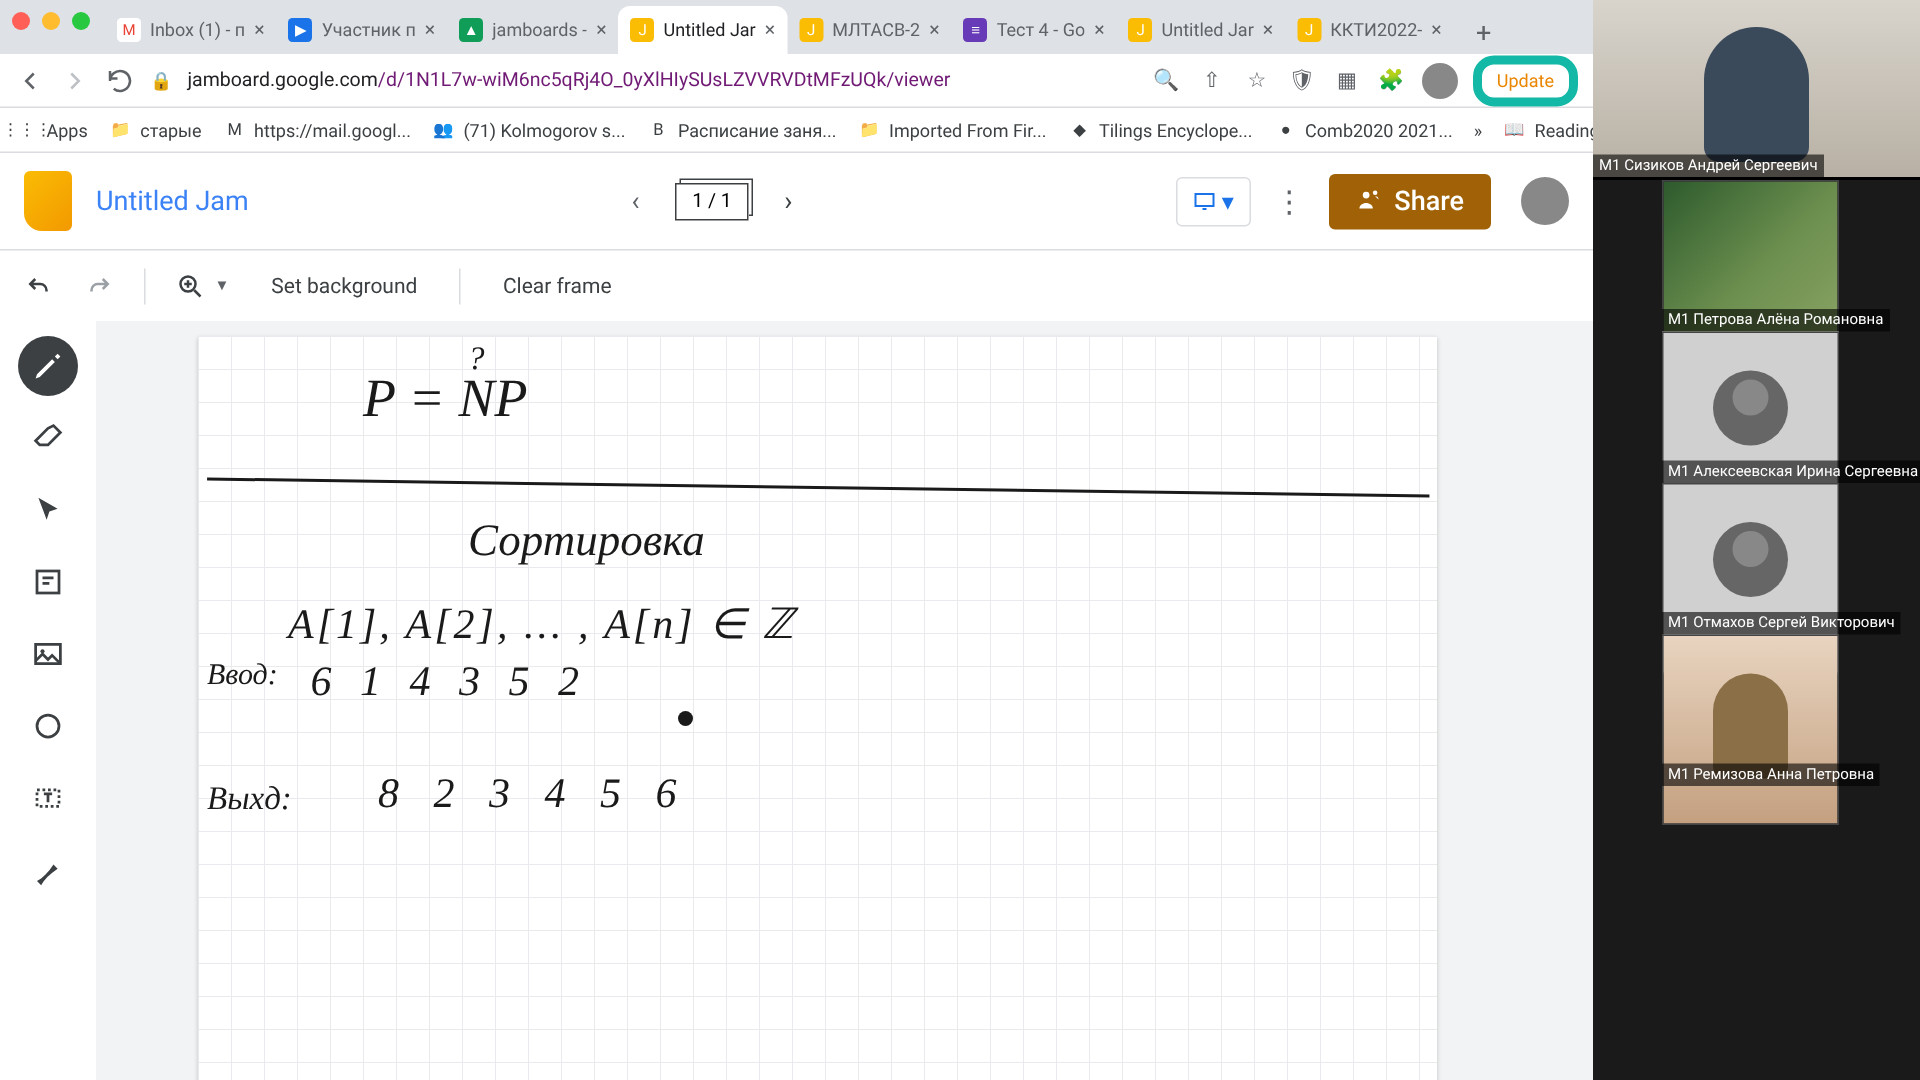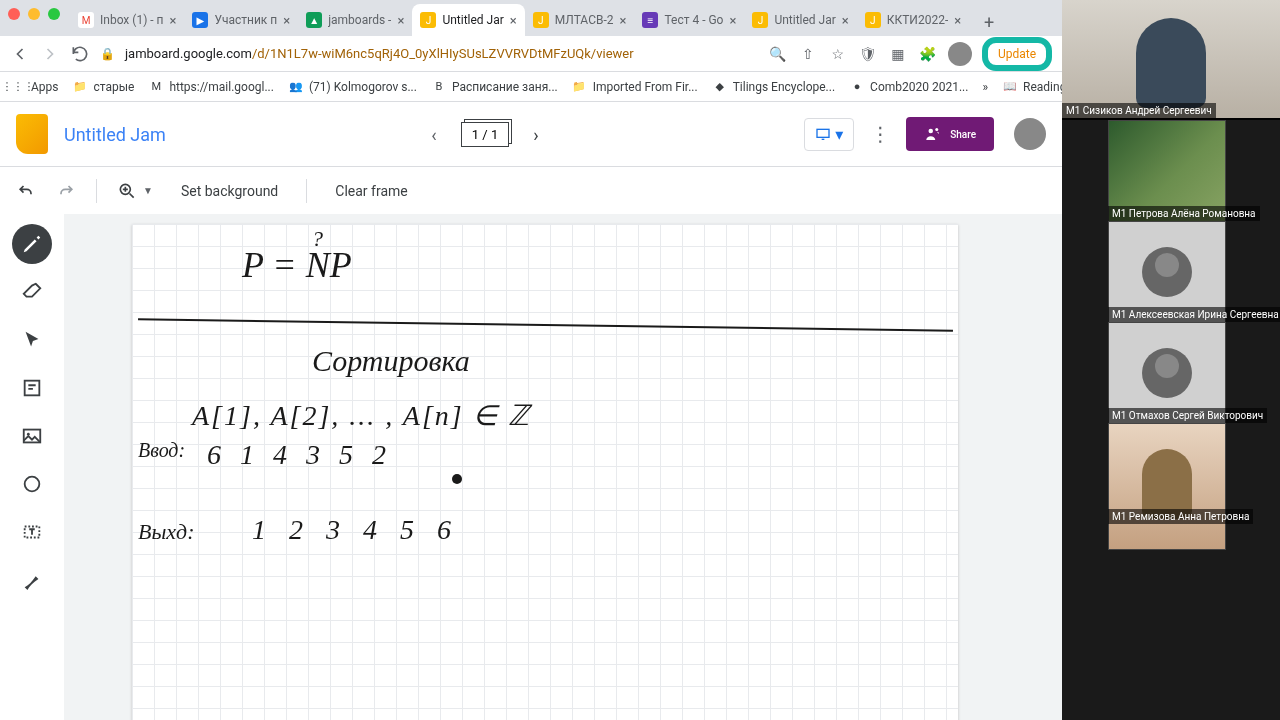--- a/index.html
+++ b/index.html
@@ -11,37 +11,37 @@
 .tab { height:32px; display:flex; align-items:center; padding:0 8px; gap:6px; border-radius:8px 8px 0 0; max-width:118px; min-width:100px; color:#5f6368; position:relative;}
 .tab.active { background:#fff; color:#202124;}
 .tab .fav { width:16px; height:16px; border-radius:3px; display:flex; align-items:center; justify-content:center; font-size:10px;}
 .tab .tt { flex:1; overflow:hidden; white-space:nowrap; text-overflow:ellipsis;}
 .tab .tx { font-size:13px; color:#5f6368; cursor:pointer;}
 .newtab { width:28px; height:28px; display:flex; align-items:center; justify-content:center; color:#5f6368; font-size:18px; margin-left:6px;}
 .addr { height:36px; background:#fff; display:flex; align-items:center; padding:0 10px; gap:10px; border-bottom:1px solid #dadce0;}
 .nav-ic { width:20px; height:20px; display:flex; align-items:center; justify-content:center; color:#5f6368;}
 .lock { color:#5f6368; font-size:12px;}
 .url { flex:1; font-size:13px; color:#202124;}
-.url .dim { color:#a16207;}
+.url .dim { color:#701a75;}
 .ricon { width:20px; height:20px; display:flex; align-items:center; justify-content:center; color:#5f6368; font-size:14px;}
 .avatar-s { width:24px; height:24px; border-radius:50%; background:#888; }
 .update { padding:4px 10px; border:6px solid #14b8a6; color:#ea8600; border-radius:14px; font-size:12px;}
 .bookmarks { height:30px; background:#fff; display:flex; align-items:center; padding:0 10px; gap:14px; border-bottom:1px solid #dadce0; font-size:12px; color:#3c4043;}
 .bm { display:flex; align-items:center; gap:5px; white-space:nowrap;}
 .bm .bi { width:16px; height:16px; display:flex; align-items:center; justify-content:center; font-size:11px;}
 .jam-hdr { height:64px; display:flex; align-items:center; padding:0 16px; gap:16px;}
 .jam-logo { width:32px; height:40px; background:linear-gradient(135deg,#fbbc04 0%,#f29900 100%); border-radius:4px 4px 4px 12px;}
 .jam-title { font-size:18px; color:#3b82f6; flex:0 0 auto; margin-right:auto;}
 .frame-nav { display:flex; align-items:center; gap:16px;}
 .arr { font-size:18px; color:#5f6368; padding:8px; cursor:pointer;}
 .frame-ind { border:1px solid #3c4043; padding:4px 10px; font-size:13px; position:relative; box-shadow:3px -3px 0 -1px #fff,3px -3px 0 #3c4043;}
 .hd-right { display:flex; align-items:center; gap:16px; margin-left:auto;}
 .present { border:1px solid #dadce0; border-radius:4px; padding:6px 10px; display:flex; align-items:center; gap:4px; color:#1a73e8;}
 .dots { font-size:20px; color:#5f6368; cursor:pointer;}
-.share { background:#701a75; color:#fff; border-radius:4px; padding:8px 18px; font-size:10px; font-weight:500; display:flex; align-items:center; gap:8px;}
+.share { background:#a16207; color:#fff; border-radius:4px; padding:8px 18px; font-size:18px; font-weight:500; display:flex; align-items:flex-start; gap:8px;}
 .avatar-m { width:32px; height:32px; border-radius:50%; background:#888; margin-left:4px;}
 .sub-tb { height:48px; display:flex; align-items:center; padding:0 16px; gap:20px; border-top:1px solid #dadce0;}
 .sub-btn { font-size:14px; color:#3c4043; cursor:pointer; padding:6px 8px;}
 .divider { width:1px; height:24px; background:#dadce0;}
 .zoom { display:flex; align-items:center; gap:6px;}
 .canvas-area { flex:1; background:#f1f3f4; position:relative; display:flex;}
 .ltools { width:64px; background:#fff; display:flex; flex-direction:column; align-items:center; padding-top:10px; gap:8px;}
 .tool { width:40px; height:40px; border-radius:50%; display:flex; align-items:center; justify-content:center; color:#3c4043; cursor:pointer;}
 .tool.active { background:#3c4043; color:#fff;}
 .board { position:absolute; left:132px; top:10px; width:826px; height:550px; background:#fff; background-image:linear-gradient(#e8eaed 1px,transparent 1px),linear-gradient(90deg,#e8eaed 1px,transparent 1px); background-size:22px 22px; box-shadow:0 1px 3px rgba(0,0,0,0.2);}
@@ -284,21 +284,21 @@
     <div class="board">
       <div class="hw" style="left:110px; top:20px; font-size:36px;">P = NP</div>
       <div class="hw" style="left:180px; top:2px; font-size:22px;">?</div>
       <div class="hline" style="left:6px; top:100px; width:815px; transform:rotate(0.8deg);"></div>
       <div class="hw" style="left:180px; top:120px; font-size:30px;">Сортировка</div>
       <div class="hw" style="left:60px; top:175px; font-size:28px; letter-spacing:2px;">A[1], A[2], ... , A[n] ∈ ℤ</div>
       <div class="hw" style="left:6px; top:215px; font-size:20px;">Ввод:</div>
       <div class="hw" style="left:75px; top:215px; font-size:28px; letter-spacing:6px;">6   1   4  3  5  2</div>
       <div style="position:absolute; left:320px; top:250px; width:10px; height:10px; background:#1a1a1a; border-radius:50%;"></div>
       <div class="hw" style="left:6px; top:295px; font-size:22px;">Выхд:</div>
-      <div class="hw" style="left:120px; top:290px; font-size:28px; letter-spacing:8px;">1  2  3  4  5  6</div>
+      <div class="hw" style="left:120px; top:290px; font-size:28px; letter-spacing:8px;">8  2  3  4  5  6</div>
     </div>
   </div>
 </div>
 
 <div class="vpanel" id="vpanel">
     <div class="vtile big" style="background: linear-gradient(rgb(216, 212, 204) 0%, rgb(184, 176, 164) 100%);">
       <div style="position:absolute;left:50%;top:15%;transform:translateX(-50%);width:70px;height:90px;background:#3a4a5a;border-radius:35px 35px 10px 10px;"></div>
       <div class="vlabel">М1 Сизиков Андрей Сергеевич</div>
     </div>
     <div class="vtile-wrap">

